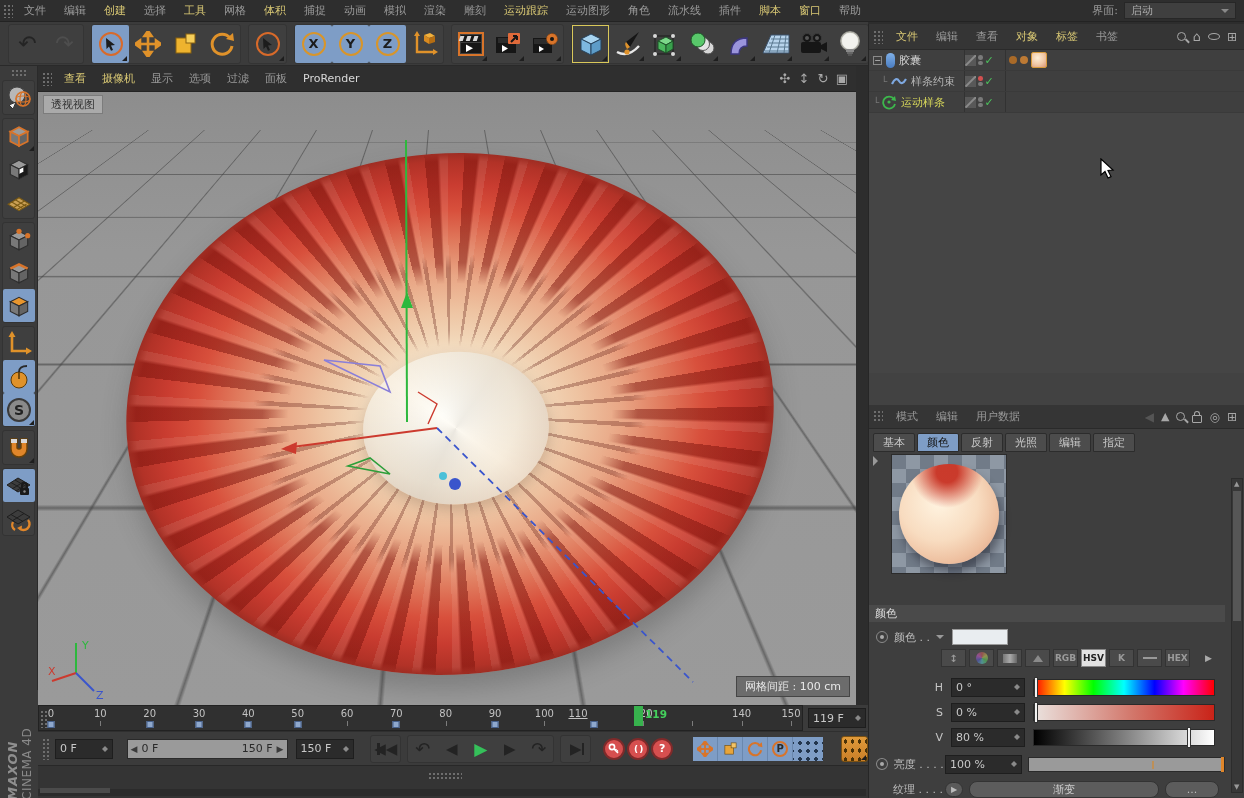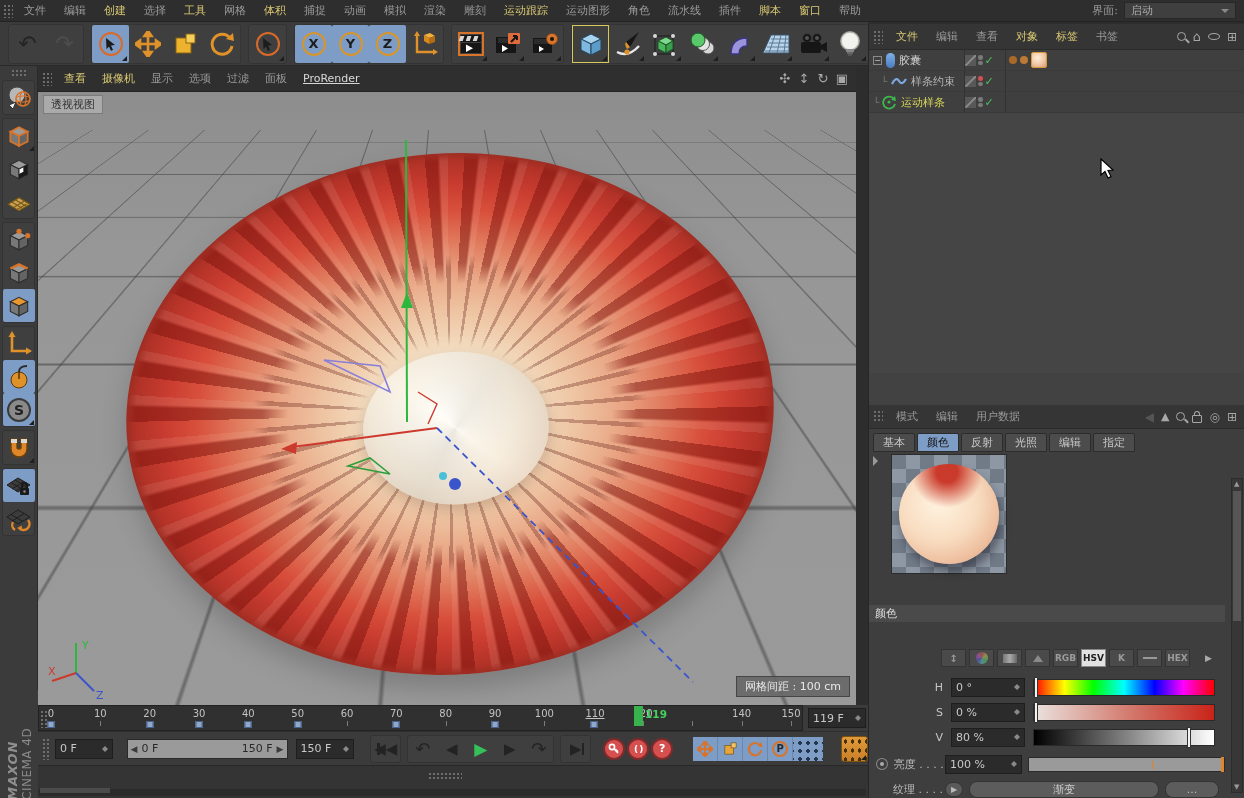--- a/index.html
+++ b/index.html
@@ -7,21 +7,21 @@
     font-family:"DejaVu Sans","Liberation Sans",sans-serif; font-size:11px; color:#bbb; }
   .abs { position:absolute; }
   .grip { background-image:radial-gradient(#6e6e6e 30%, transparent 32%); background-size:4px 4px; }
 
   
   #menubar { position:absolute; left:0; top:0; width:1244px; height:22px; background:#2e2e2e;
     border-bottom:1px solid #232323; display:flex; align-items:center; }
   #menubar .grip { width:10px; height:14px; margin:0 2px 0 3px; }
   .mi { padding:0 9px; line-height:22px; color:#9a9a9a; cursor:default; white-space:nowrap; }
   .mi.hl { color:#d9c874; }
-  .mi.wh { color:#d8d8d8;text-decoration:underline; }
+  .mi.wh { color:#d8d8d8; }
   #iface { margin-left:auto; display:flex; align-items:center; gap:6px; padding-right:8px; }
   #iface .lbl { color:#9a9a9a; }
   #iface .dd { width:112px; height:17px; background:#3f3f3f; border:1px solid #272727;
     color:#aaa; display:flex; align-items:center; padding:0 6px; }
   #iface .dd .caret { margin-left:auto; width:0; height:0; border:4px solid transparent; border-top-color:#888; margin-top:4px; }
 
   
   #toolbar { position:absolute; left:0; top:22px; width:868px; height:44px; background:#3b3b3b;
     display:flex; align-items:center; border-bottom:1px solid #2a2a2a; }
   #toolbar .grip { width:10px; height:30px; margin:0 4px; }
@@ -662,21 +662,21 @@
       <span class="tick" style="left: 308px;">60</span>
       <span class="tickmark" style="left: 308px;"></span>
       <span class="tick" style="left: 357.333px;">70</span>
       <span class="tickmark" style="left: 357.333px;"></span>
       <span class="tick" style="left: 406.667px;">80</span>
       <span class="tickmark" style="left: 406.667px;"></span>
       <span class="tick" style="left: 456px;">90</span>
       <span class="tickmark" style="left: 456px;"></span>
       <span class="tick" style="left: 505.333px;">100</span>
       <span class="tickmark" style="left: 505.333px;"></span>
-      <span class="tick" style="left: 556px; text-decoration: underline;">110</span>
+      <span class="tick" style="left: 539px; text-decoration: underline;">110</span>
       <span class="tickmark" style="left: 554.667px;"></span>
       <span class="tick" style="left: 604px;">120</span>
       <span class="tickmark" style="left: 604px;"></span>
       <span class="tick" style="left: 653.333px; margin-top: 37px;">130</span>
       <span class="tickmark" style="left: 653.333px;"></span>
       <span class="tick" style="left: 702.667px;">140</span>
       <span class="tickmark" style="left: 702.667px;"></span>
       <span class="tick" style="left: 752px;">150</span>
       <span class="tickmark" style="left: 752px;"></span>
       <span class="kf" style="left: 12px;"></span>
@@ -911,20 +911,26 @@
       <span class="expander"></span>
       <div id="matpreview">
           <div class="ball"></div>
         </div>
     </div>
 
     <div id="sec-color">
       <span>颜色</span>
     </div>
 
+    <div class="amrow" style="top:221px">
+      <span class="radio"></span>
+      <span>颜色 . .</span>
+      <span class="caret-dn"></span>
+      <span id="swatch"></span>
+    </div>
 
     <div id="modeicons">
       <span class="mbtn">
           <span class="updn">↕</span>
         </span>
       <span class="mbtn">
           <span class="wheel"></span>
         </span>
       <span class="mbtn">
           <span class="spec"></span>

